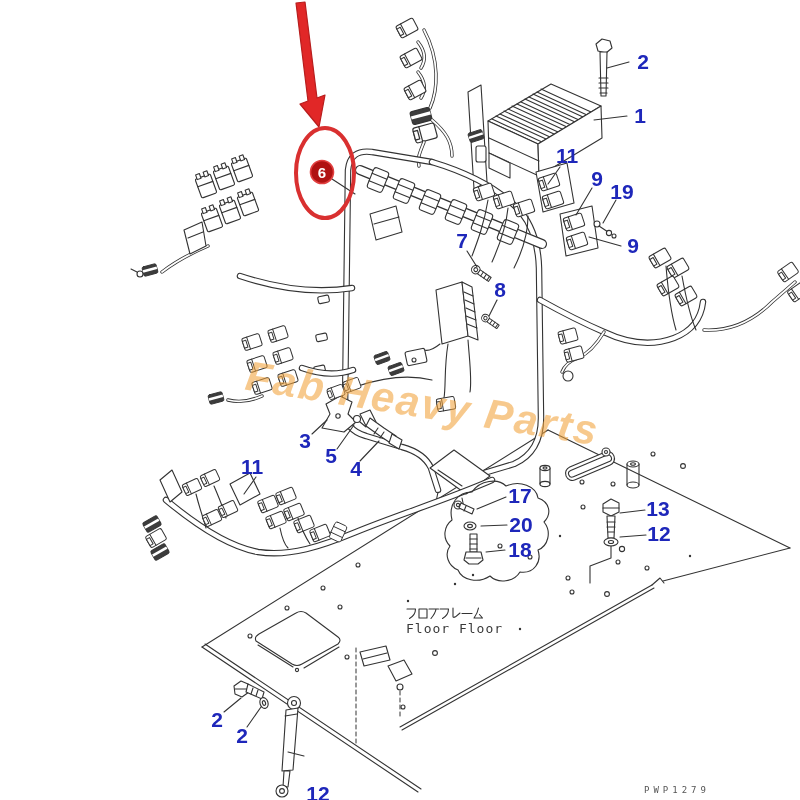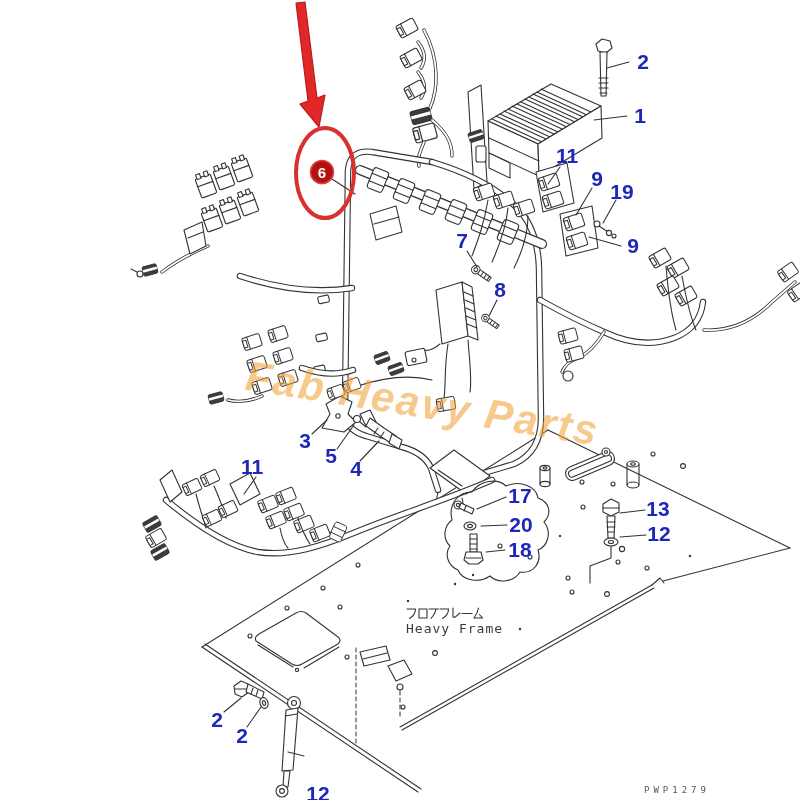--- a/index.html
+++ b/index.html
@@ -469,16 +469,16 @@
 <div class="part-label" style="left:520px;top:496px">17</div>
 <div class="part-label" style="left:521px;top:525px">20</div>
 <div class="part-label" style="left:520px;top:550px">18</div>
 <div class="part-label" style="left:658px;top:509px">13</div>
 <div class="part-label" style="left:659px;top:534px">12</div>
 <div class="part-label" style="left:217px;top:720px">2</div>
 <div class="part-label" style="left:242px;top:736px">2</div>
 <div class="part-label" style="left:318px;top:794px">12</div>
 
 <div class="ff-jp-hidden">フロアフレーム</div>
-<div class="ff-en">Heavy Frame</div>
+<div class="ff-en">Floor Floor</div>
 <div class="code">PWP1279</div>
 
 </div>
 
 </body></html>

